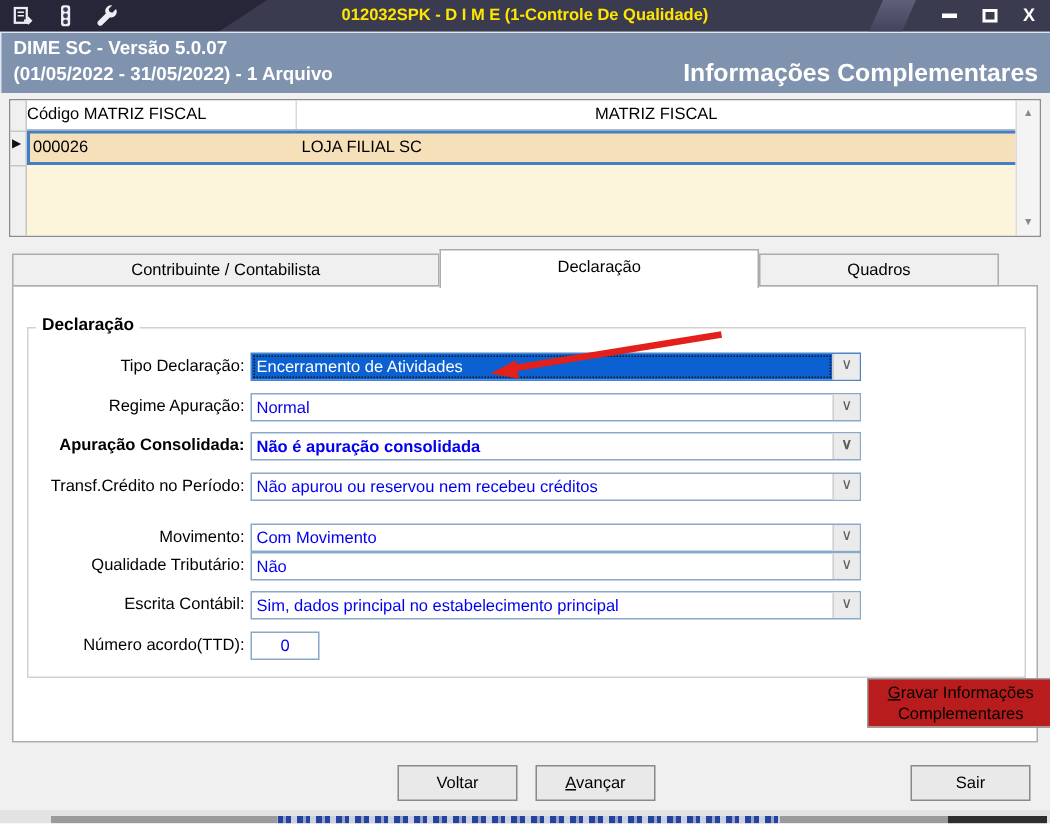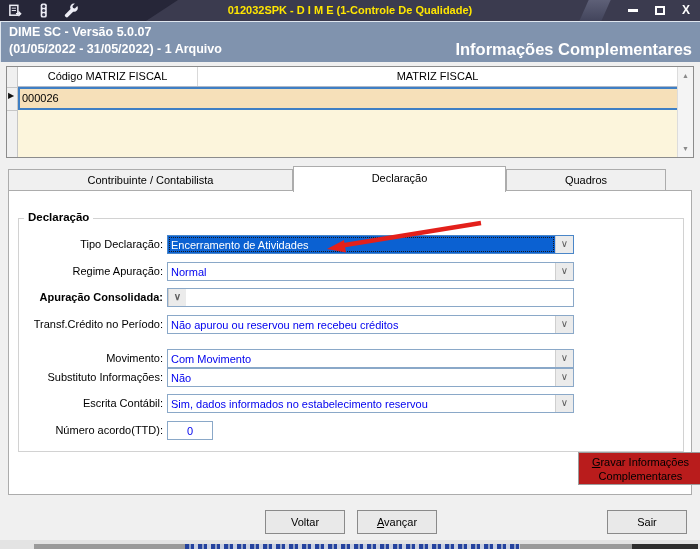--- a/index.html
+++ b/index.html
@@ -37,26 +37,26 @@
   
   .grid { position:absolute; left:6px; top:66px; width:688px; height:92px;
     background:#fff; border:1px solid #8C8C8C; }
   .gutter { position:absolute; left:0; top:0; bottom:0; width:11px;
     background:#F0F0F0; border-right:1px solid #C6C6C6; }
   .gmark { position:absolute; left:1px; top:24px; font-size:8px; color:#111; }
   .gl { position:absolute; left:0; width:11px; height:1px; background:#C6C6C6; }
   .gl1 { top:20px; } .gl2 { top:43px; }
   .ghead { position:absolute; left:11px; right:16px; top:0; height:20px;
     background:#fff; border-bottom:1px solid #AEB9C9; display:flex; }
-  .hc1 { width:180px; border-right:1px solid #D9D9D9; text-align:center;
+  .hc1 { width:180px; border-right:1px solid #D9D9D9; 
     font-size:11px; line-height:19px; color:#000; }
   .hc2 { flex:1; text-align:center; font-size:11px; line-height:19px; color:#000; }
   .grow { position:absolute; left:11px; right:1px; top:20px; height:23px;
     background: var(--row-selected-bg, #F6E0B9);
-    border:2px solid var(--selection-border, #3F7FC4); display:flex;flex-direction:column; }
+    border:2px solid var(--selection-border, #3F7FC4); display:flex; }
   .rc1 { width:178px; font-size:11px; line-height:18px; padding-left:2px; color:#000; }
   .rc2 { flex:1; font-size:11px; line-height:18px; padding-left:3px; color:#000; }
   .gfill { position:absolute; left:11px; right:16px; top:43px; bottom:0;
     background: var(--grid-empty-bg, #FCF5DC); }
   .vscroll { position:absolute; right:0; top:0; bottom:0; width:16px;
     background:#F4F4F4; border-left:1px solid #DCDCDC; }
   .sb { position:absolute; left:0; width:15px; height:15px; text-align:center;
     font-size:7px; line-height:15px; color:#8A8A8A; cursor:default; }
   .sb.up { top:1px; } .sb.down { bottom:1px; }
   
@@ -207,48 +207,49 @@
       <div class="frow" style="top: 262px;">
         <span class="flabel">Regime Apuração:</span>
         <div class="combo">
           <span class="cval">Normal</span>
           <span class="cbtn">∨</span>
         </div>
       </div>
       <div class="frow" style="top: 288px; font-weight: bold;">
         <span class="flabel">Apuração Consolidada:</span>
         <div class="combo">
+          <span class="cval">Não é apuração consolidada</span>
           <span class="cbtn">∨</span>
         </div>
       </div>
       <div class="frow" style="top: 315px;">
         <span class="flabel">Transf.Crédito no Período:</span>
         <div class="combo">
           <span class="cval">Não apurou ou reservou nem recebeu créditos</span>
           <span class="cbtn">∨</span>
         </div>
       </div>
       <div class="frow" style="top: 349px;">
         <span class="flabel">Movimento:</span>
         <div class="combo">
           <span class="cval">Com Movimento</span>
           <span class="cbtn">∨</span>
         </div>
       </div>
       <div class="frow" style="top: 368px;">
-        <span class="flabel">Substituto Informações:</span>
+        <span class="flabel">Qualidade Tributário:</span>
         <div class="combo">
           <span class="cval">Não</span>
           <span class="cbtn">∨</span>
         </div>
       </div>
       <div class="frow" style="top: 394px;">
         <span class="flabel">Escrita Contábil:</span>
         <div class="combo">
-          <span class="cval">Sim, dados informados no estabelecimento reservou</span>
+          <span class="cval">Sim, dados principal no estabelecimento principal</span>
           <span class="cbtn">∨</span>
         </div>
       </div>
       <div class="frow" style="top: 421px;">
         <span class="flabel">Número acordo(TTD):</span>
         <input class="ninput" value="0" style="">
       </div>
     </div>
 
   <button class="gravar">

